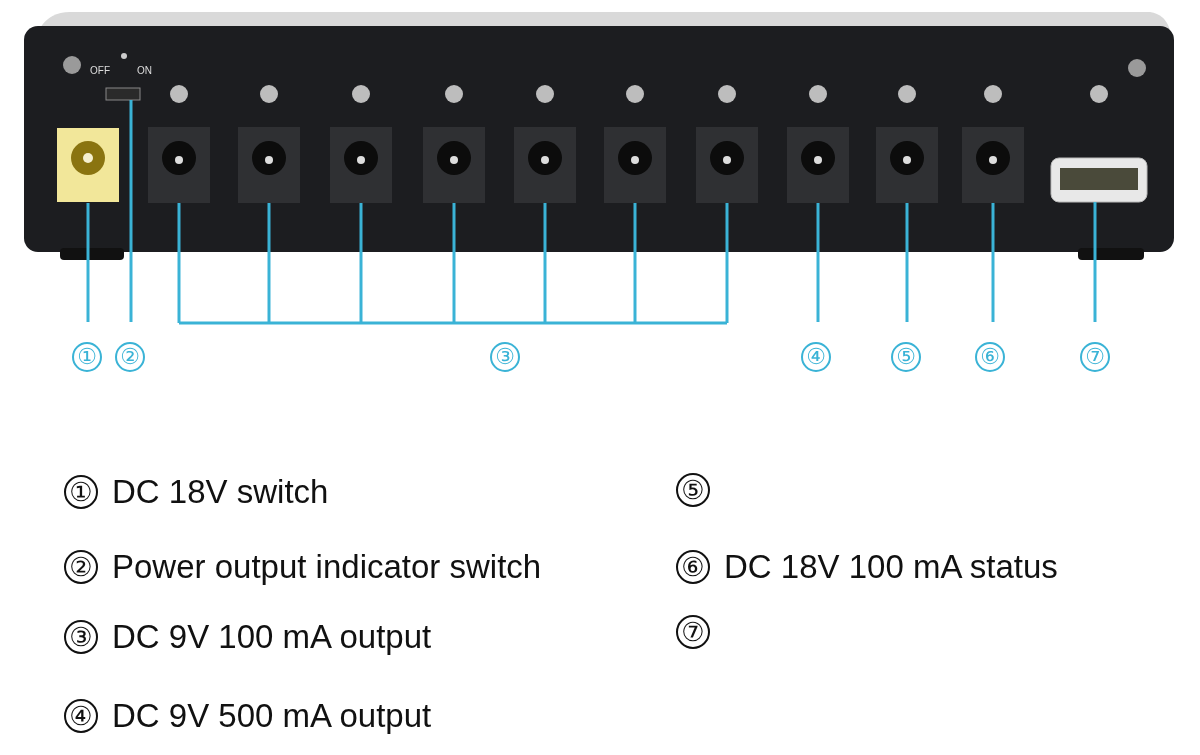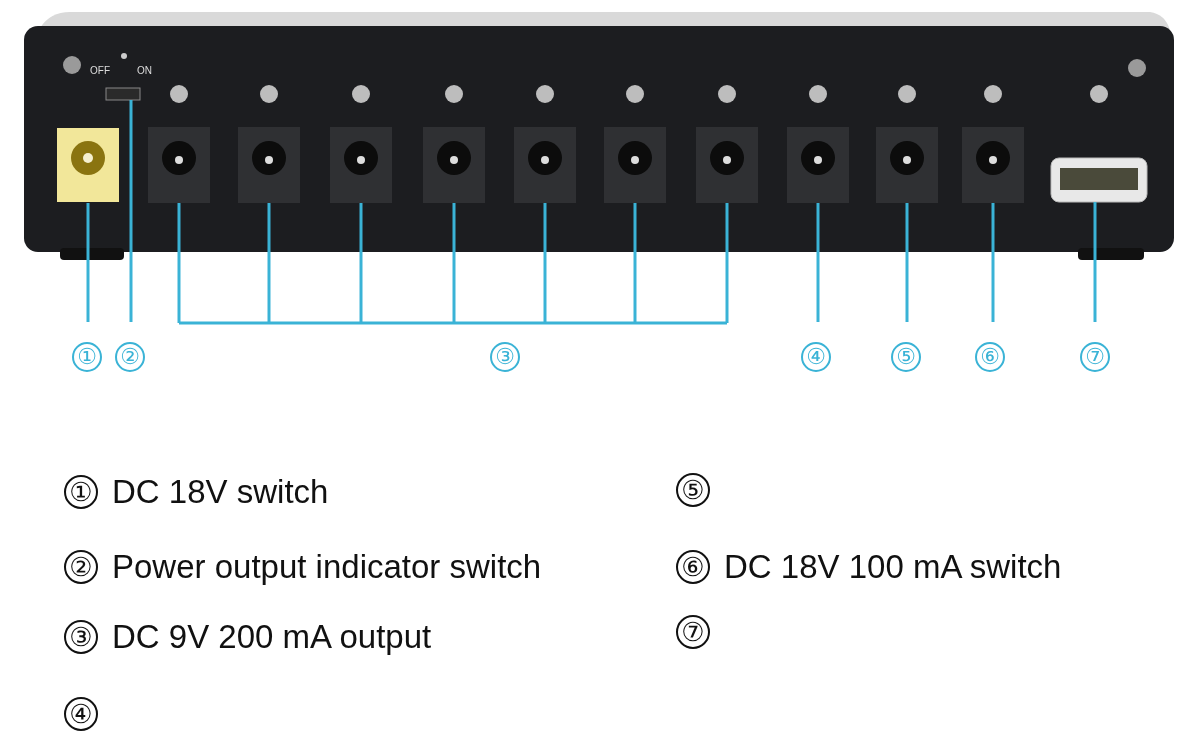--- a/index.html
+++ b/index.html
@@ -111,27 +111,28 @@
 <div class="legend-item" style="left:64px;top:473px">
     <span class="legend-num">①</span>
     <span>DC 18V switch</span>
   </div>
 <div class="legend-item" style="left:64px;top:548px">
     <span class="legend-num">②</span>
     <span>Power output indicator switch</span>
   </div>
 <div class="legend-item" style="left:64px;top:618px">
     <span class="legend-num">③</span>
-    <span>DC 9V 200 mA output</span>
+    <span>DC 9V 100 mA output</span>
   </div>
 <div class="legend-item" style="left:64px;top:697px">
     <span class="legend-num">④</span>
+    <span>DC 9V 500 mA output</span>
   </div>
 <div class="legend-item" style="left:676px;top:473px">
     <span class="legend-num">⑤</span>
   </div>
 <div class="legend-item" style="left:676px;top:548px">
     <span class="legend-num">⑥</span>
-    <span>DC 18V 100 mA switch</span>
+    <span>DC 18V 100 mA status</span>
   </div>
 <div class="legend-item" style="left:676px;top:615px">
     <span class="legend-num">⑦</span>
   </div>
 
 </body></html>

